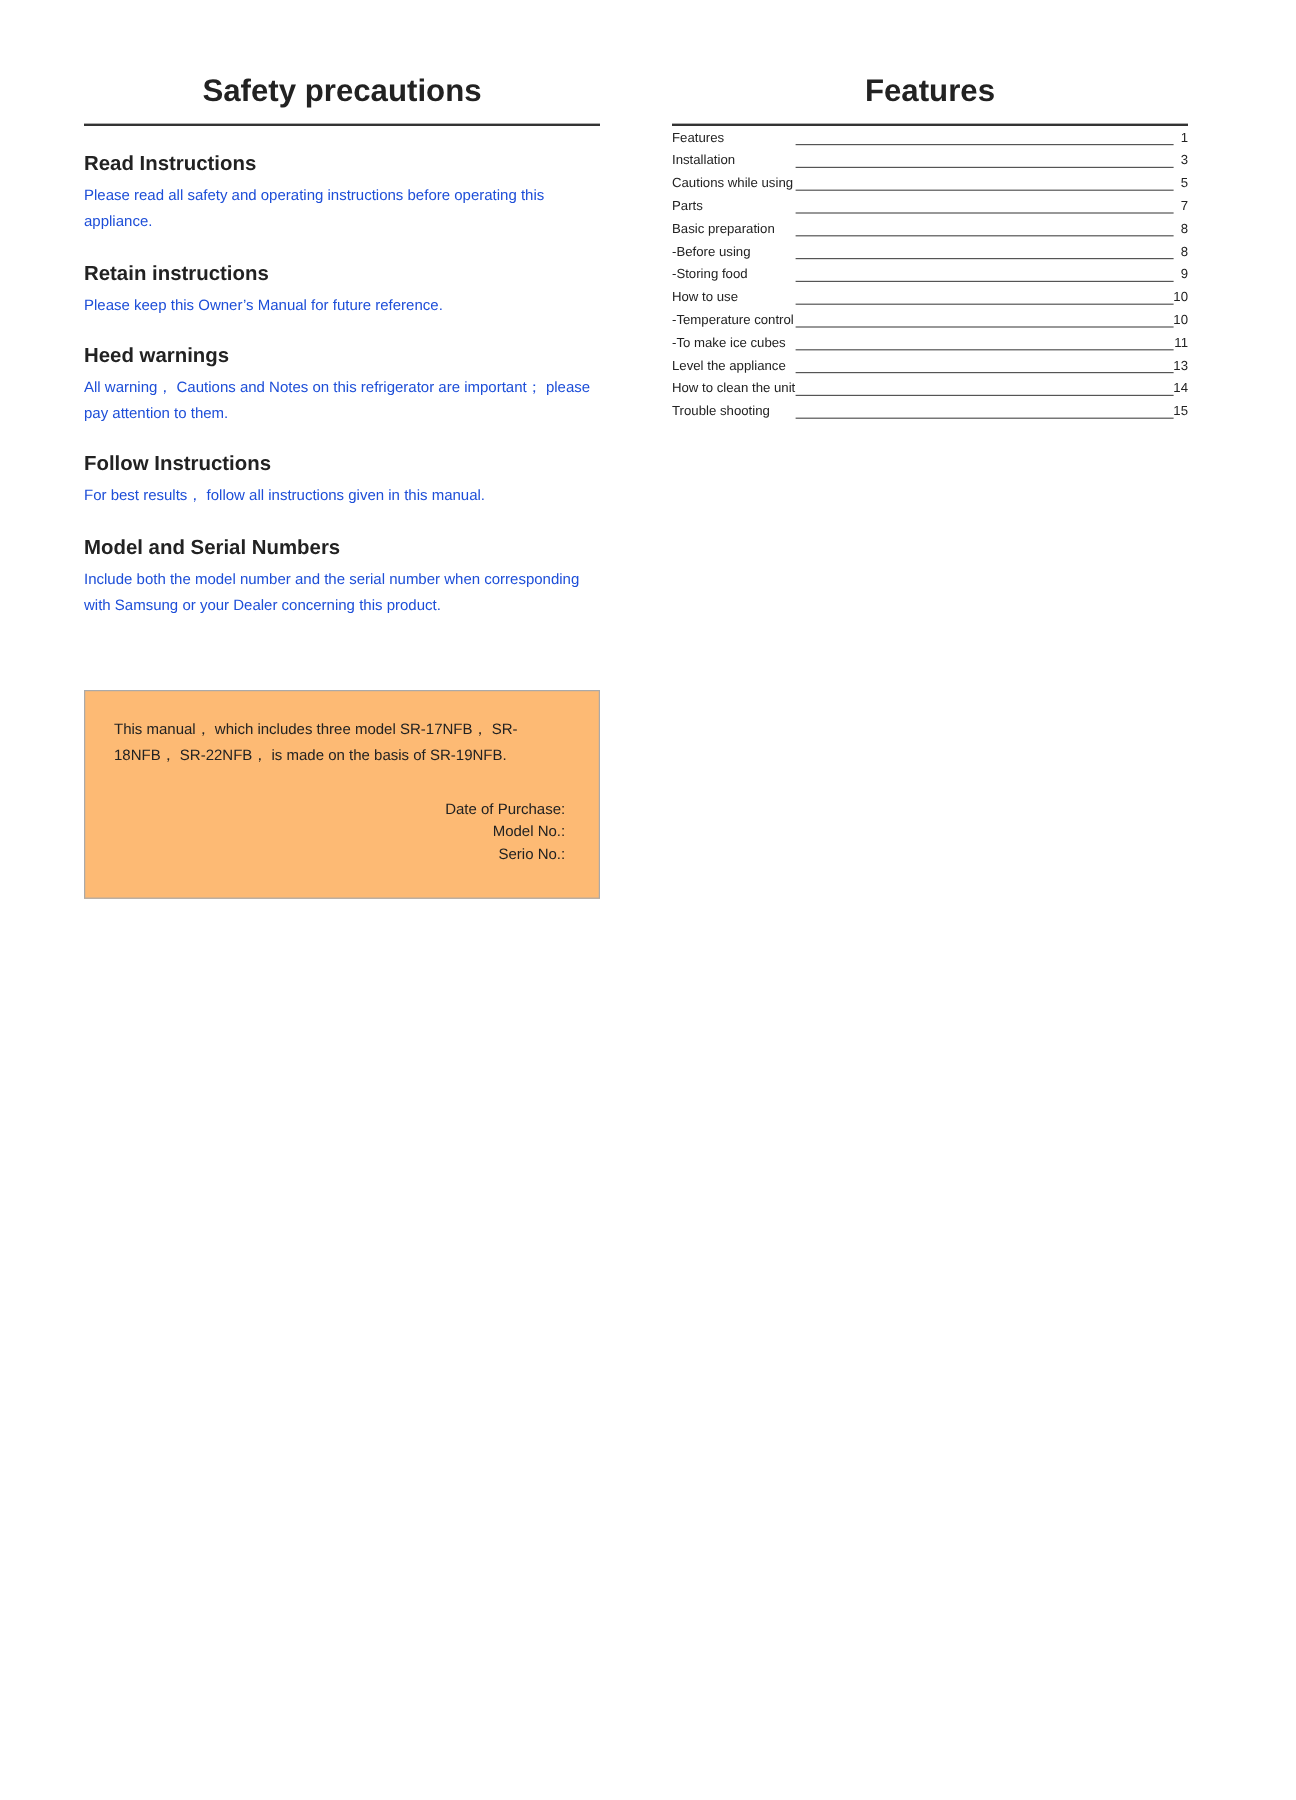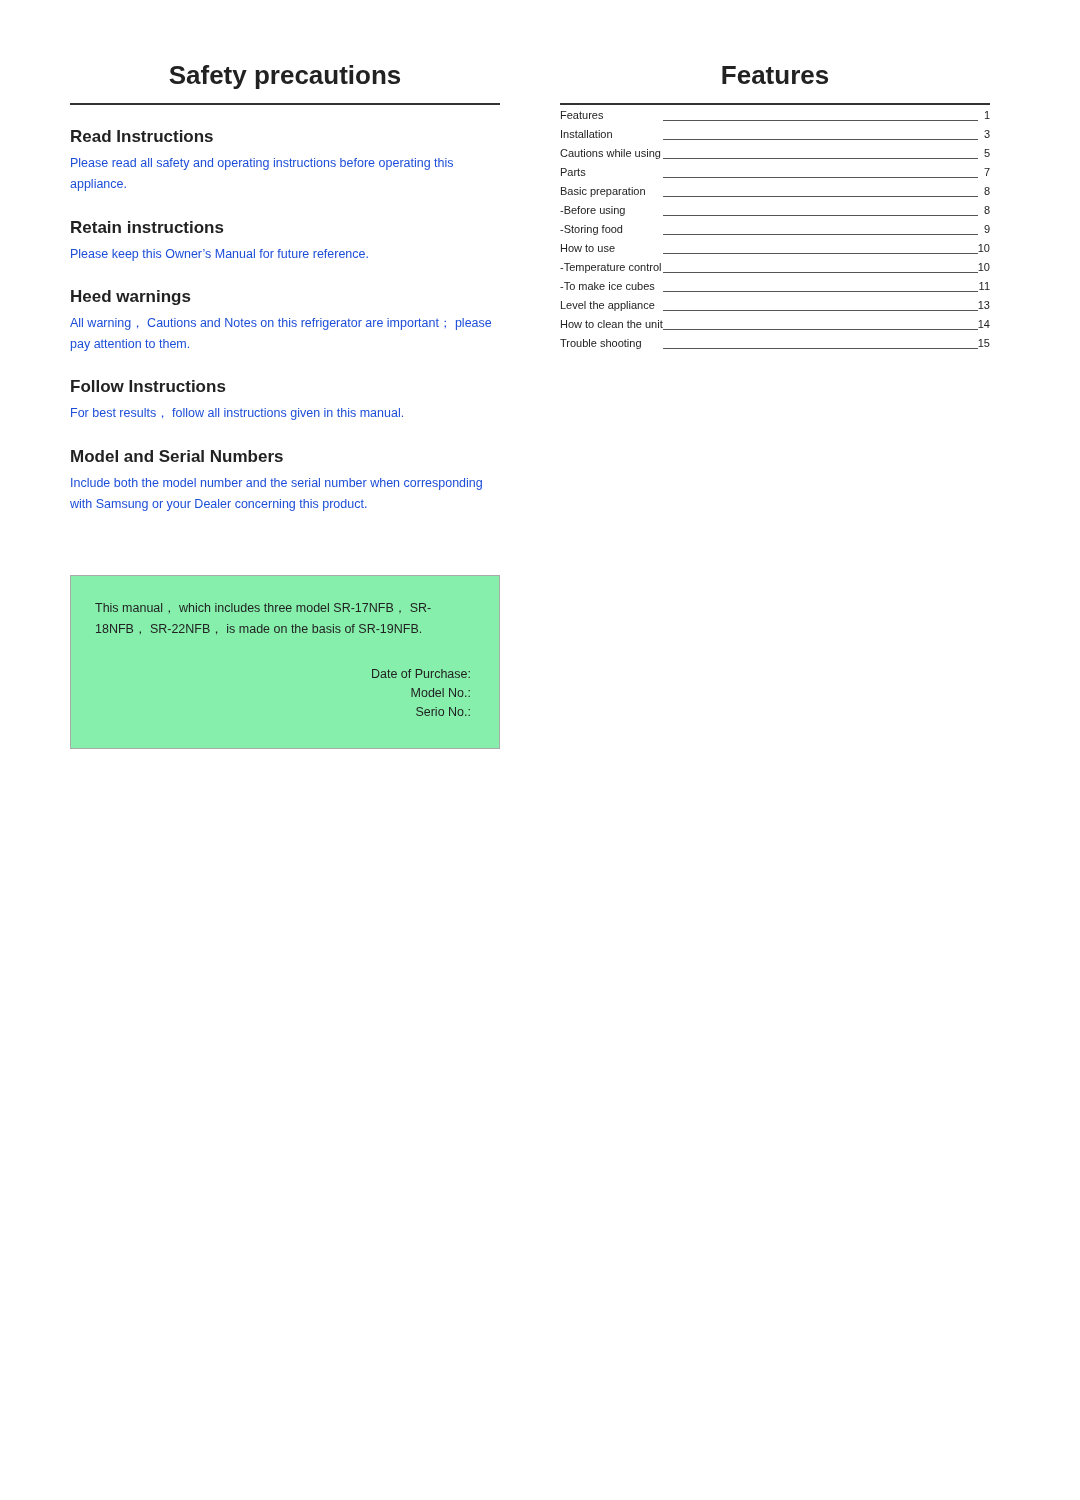--- a/index.html
+++ b/index.html
@@ -65,21 +65,21 @@
       white-space: nowrap;
       padding-left: 6px;
       text-align: right;
     }
     .toc-row td {
       padding: 3.5px 0;
     }
     
     .bottom-box {
       margin-top: 60px;
-      background: #86efac;
+      background: #fdba74;
       border: 1.5px solid #aaa;
       padding: 22px 24px 24px 24px;
       max-width: 490px;
     }
     .bottom-box-text {
       font-size: 12.5px;
       line-height: 1.7;
       color: #222;
     }
     .bottom-box-fields {

